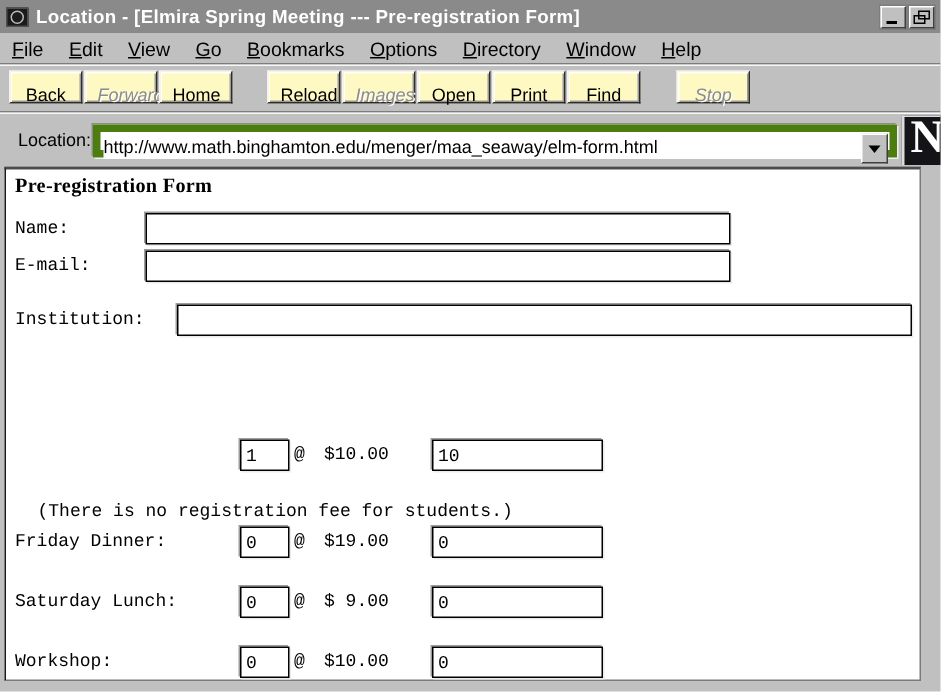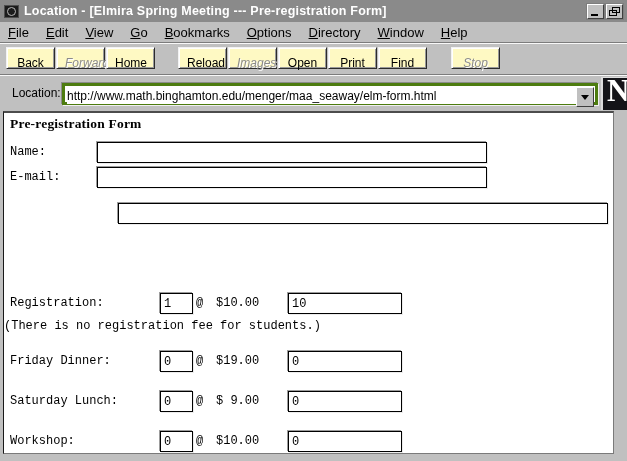--- a/index.html
+++ b/index.html
@@ -30,21 +30,21 @@
   .toolbar{position:absolute;left:0;top:44px;width:627px;height:30px;background:#c0c0c0;}
   .tb-btn{position:absolute;top:3px;height:22px;width:49px;background:#fef9c3;padding:8px;
           border:1px solid;border-color:#f2f2f2 #2c2c2c #2c2c2c #f2f2f2;
           box-shadow:inset 1px 1px 0 #ffffff, inset -1px -1px 0 #9a9a9a;
           font-family:"Liberation Sans",sans-serif;font-size:12px;color:#000;}
   .tb-btn.disabled{color:#8b8b8b;text-shadow:1px 1px 0 #fdfdfd;font-style:italic;}
   
   .locationbar{position:absolute;left:0;top:76px;width:627px;height:32px;background:#c0c0c0;}
   .loc-label{position:absolute;left:12px;top:10px;font-size:12px;color:#000;}
   .loc-combo{position:absolute;left:62px;top:7px;width:536px;height:22px;background:#fff;
-             border:3px solid #4d7c0f;box-shadow:-1px -1px 0 #8c8c8c,1px 1px 0 #f0f0f0;box-sizing:border-box;}
+             border:5px solid #4d7c0f;box-shadow:-1px -1px 0 #8c8c8c,1px 1px 0 #f0f0f0;box-sizing:border-box;}
   .loc-input{position:absolute;left:2px;top:1px;width:512px;height:17px;border:none;outline:none;
              padding:0;font-size:12px;font-family:"Liberation Sans",sans-serif;background:#fff;color:#000;}
   .loc-drop{position:absolute;right:1px;top:1px;width:16px;height:18px;background:#c0c0c0;
             border:1px solid;border-color:#ffffff #3f3f3f #3f3f3f #ffffff;
             display:flex;align-items:center;justify-content:center;}
   .arrow-down{width:0;height:0;border-left:4px solid transparent;border-right:4px solid transparent;
             border-top:5px solid #000;}
   .ns-logo{position:absolute;left:601px;top:1px;width:26px;height:32px;background:#141418;
            border-left:2px solid #dcdcdc;border-top:1px solid #dcdcdc;overflow:hidden;}
   .ns-n{color:#fff;font-family:"Liberation Serif",serif;font-weight:bold;font-size:31px;
@@ -63,21 +63,21 @@
       font-family:"Liberation Mono","DejaVu Sans Mono",monospace;font-size:12px;padding:0 0 0 3px;}
   .tf{position:absolute;top:0;height:21px;}
   .qty{position:absolute;left:156px;top:0;width:33px;height:21px;}
   .at{position:absolute;left:192px;}
   .price{position:absolute;left:212px;white-space:pre;text-align:right;}
   .dollar{position:absolute;left:283px;}
   .amount{position:absolute;left:284px;top:0;width:114px;height:21px;}
   .opt-label{position:absolute;white-space:pre;}
   .radio{position:absolute;top:4px;width:12px;height:12px;border-radius:50%;background:#fff;
          border:1px solid #2e2e2e;box-shadow:1px 1px 0 #cfcfcf;box-sizing:border-box;}
-  .note{position:absolute;left:0;white-space:pre;line-height:14px;}
+  .note{position:absolute;left:21px;white-space:pre;line-height:14px;margin-top:15px;}
 </style>
 </head>
 <body>
 
 <div class="titlebar">
   <span class="app-icon"></span>
   <span class="title-text">Location - [Elmira Spring Meeting --- Pre-registration Form]</span>
   <span class="win-controls">
     <span class="win-btn">
         <span class="glyph-min"></span>
@@ -136,26 +136,26 @@
     <span class="flabel">Name:</span>
     <input class="pf tf" style="left: 93px; width: 390px;" value="">
   </div>
 
   <div class="frow" style="top:54px">
     <span class="flabel">E-mail:</span>
     <input class="pf tf" style="left: 93px; width: 390px;" value="">
   </div>
 
   <div class="frow" style="top:90px">
+    <span class="flabel">Institution:</span>
     <input class="pf tf" style="left: 114px; width: 490px;" value="">
   </div>
 
 
   <div class="frow" style="top:180px">
-    <span class="flabel">Registration:</span>
     <input class="pf qty" value="1" style="">
     <span class="at">@</span>
     <span class="price">$10.00</span>
     <span class="dollar">$</span>
     <input class="pf amount" value="10" style="">
   </div>
 
   <div class="note" style="top:206px">(There is no registration fee for students.)</div>
 
   <div class="frow" style="top:238px">

